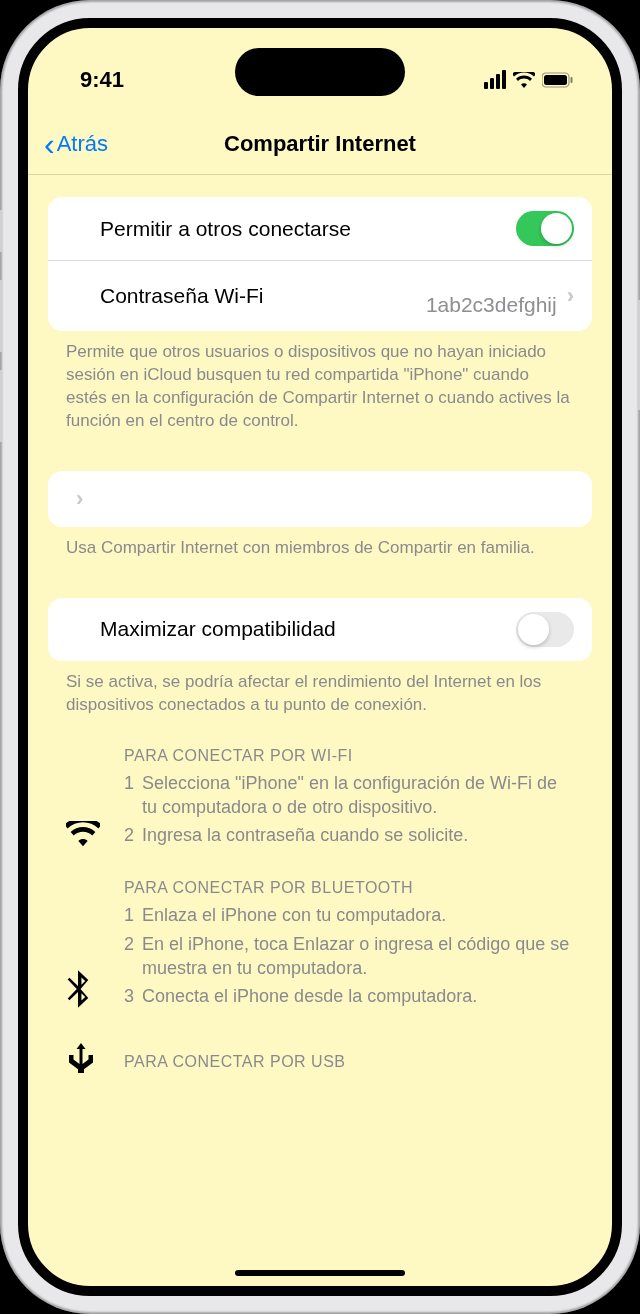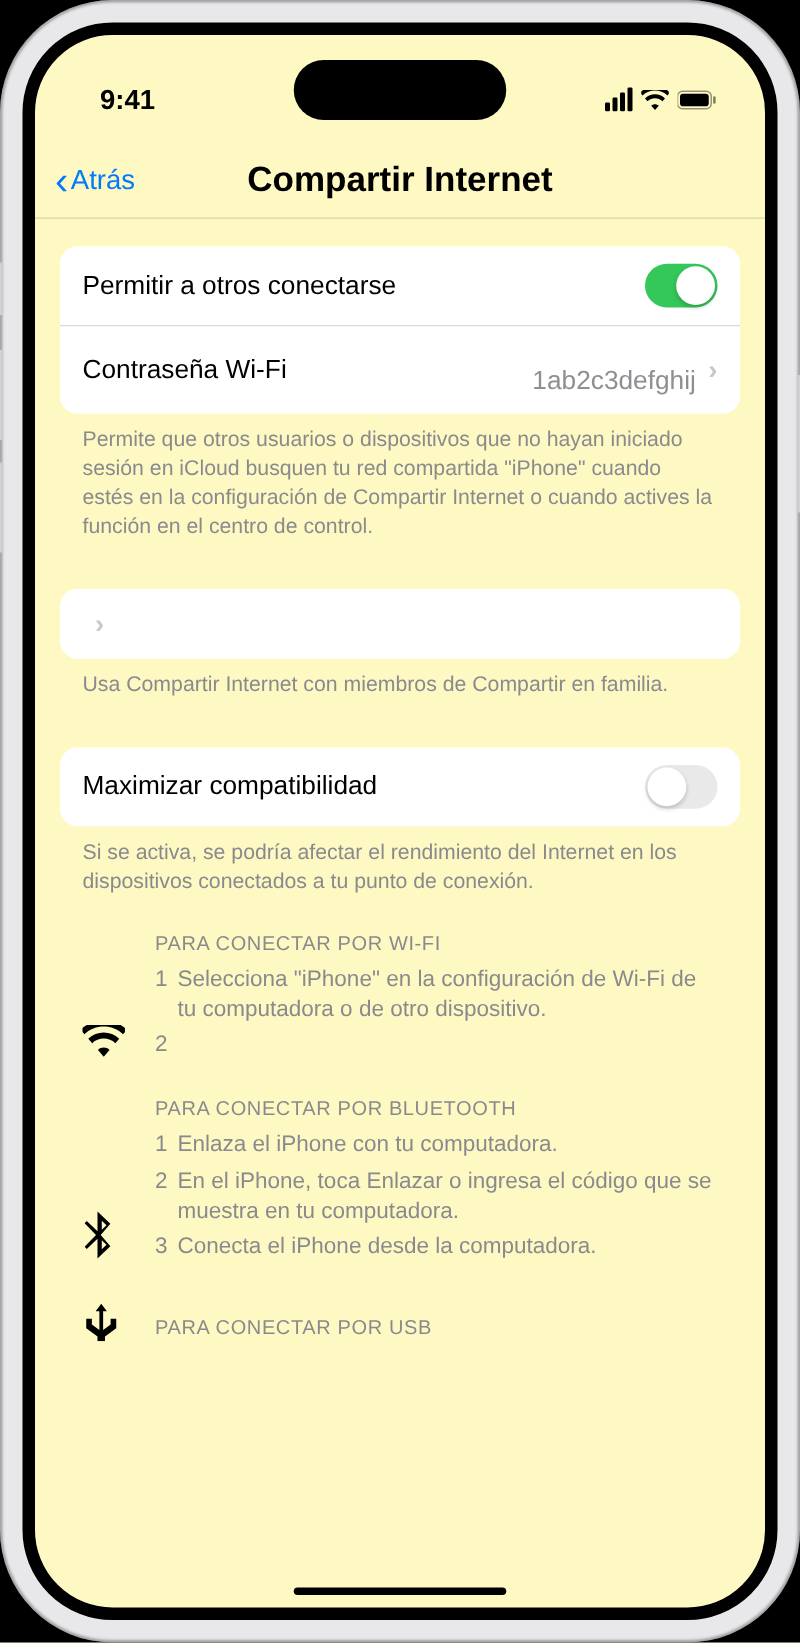--- a/index.html
+++ b/index.html
@@ -66,42 +66,42 @@
       align-items: center;
       color: #007aff;
       font-size: 22px;
       cursor: pointer;
     }
     .back-chevron { font-size: 32px; font-weight: 400; margin-right: 2px; line-height: 1; }
     .nav-title {
       position: absolute;
       left: 50%;
       transform: translateX(-50%);
-      font-size: 28px;
+      font-size: 22px;
       font-weight: 600;
       color: #000;
     }
     .content { padding: 0 20px; overflow-y: auto; height: calc(100% - 147px); }
     .group {
       background: #fff;
       border-radius: 14px;
       margin-top: 22px;
       overflow: hidden;
     }
     .row {
       display: flex;
       align-items: center;
       justify-content: space-between;
       padding: 14px 18px;
       font-size: 21px;
       color: #000;
       min-height: 56px;
     }
     .row + .row { border-top: 0.5px solid rgba(0,0,0,0.15); }
-    .row-label { flex: 1; }
+    .row-label { flex: 1; margin-left: 34px; }
     .row-value { color: #8e8e93; font-size: 21px; margin-top: 18px; }
     .chevron {
       color: #c7c7cc;
       font-size: 22px;
       margin-left: 10px;
       font-weight: 600;
     }
     .toggle {
       width: 58px;
       height: 35px;
@@ -243,20 +243,21 @@
             </svg>
           </div>
           <div class="instruction-content">
             <div class="instruction-title">PARA CONECTAR POR WI-FI</div>
             <div class="instruction-step">
                 <span class="step-num">1</span>
                 <span>Selecciona "iPhone" en la configuración de Wi-Fi de tu computadora o de otro dispositivo.</span>
               </div>
             <div class="instruction-step">
                 <span class="step-num">2</span>
+                <span>Ingresa la contraseña cuando se solicite.</span>
               </div>
           </div>
         </div>
 
         <div class="instruction-block">
           <div class="instruction-icon">
             <svg width="24" height="40" viewBox="0 0 14 22" fill="#000">
               <path d="M7 0v9.2L2 4.5 1 5.5 6.3 11 1 16.5l1 1L7 12.8V22l6-5.7L8.5 11 13 5.7 7 0zm2 4.3l2.2 2.1L9 8.5V4.3zm0 13.4v-4.2l2.2 2.1L9 17.7z"></path>
             </svg>
           </div>

